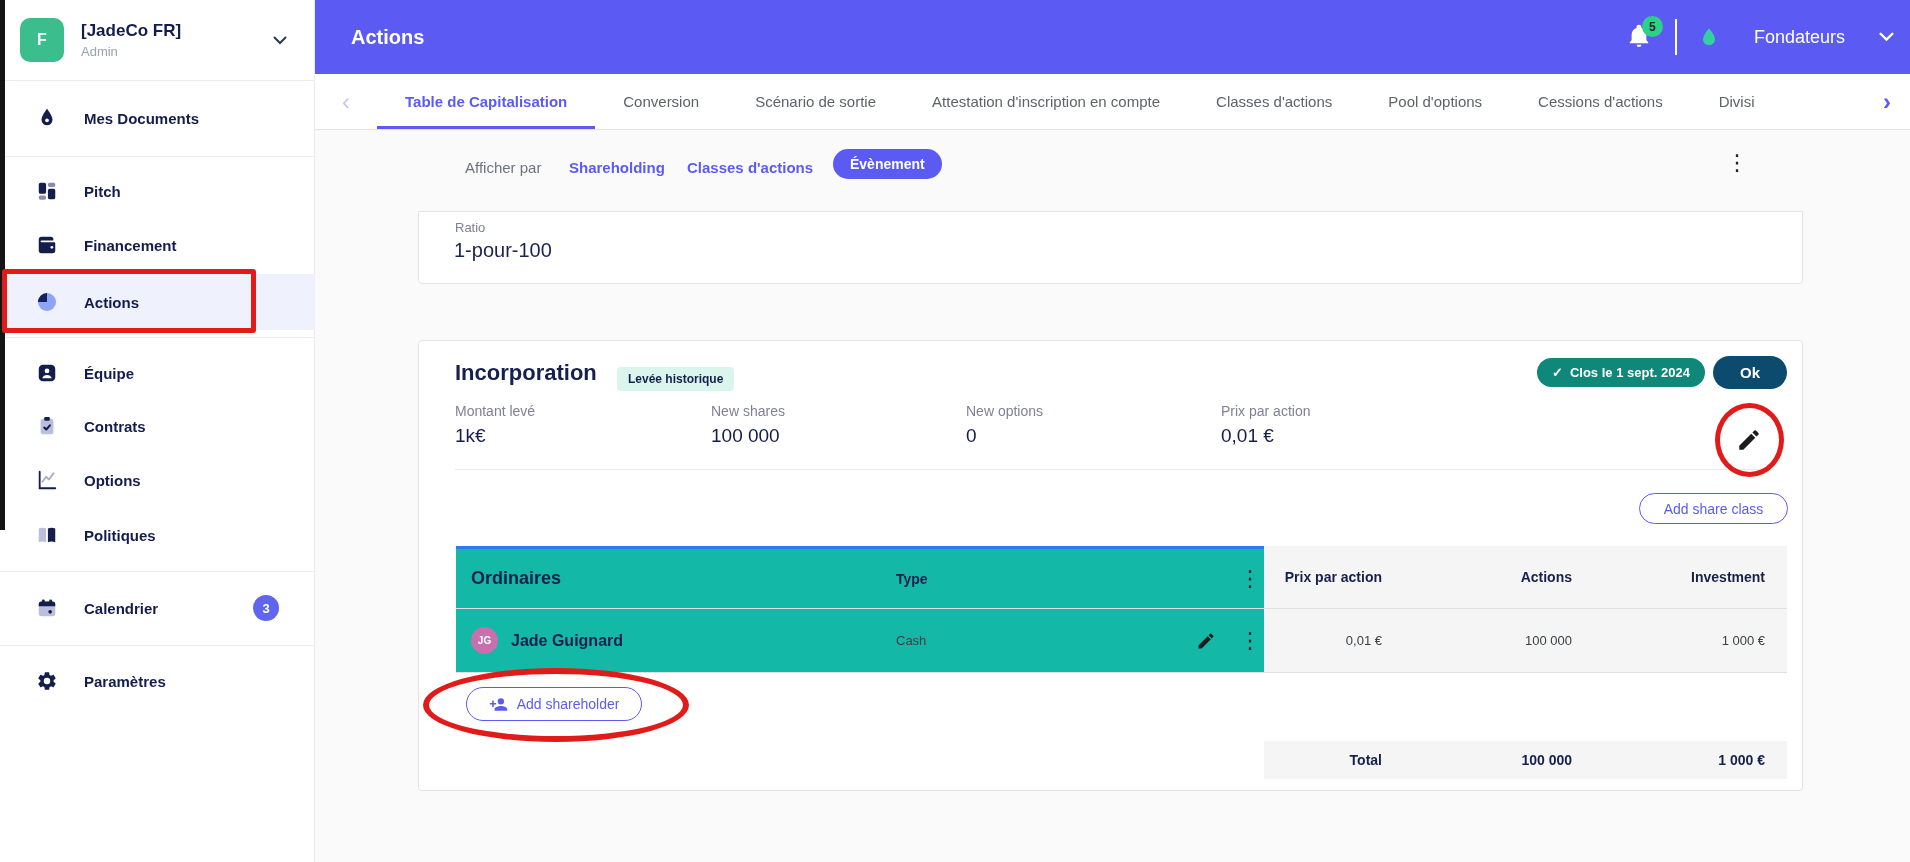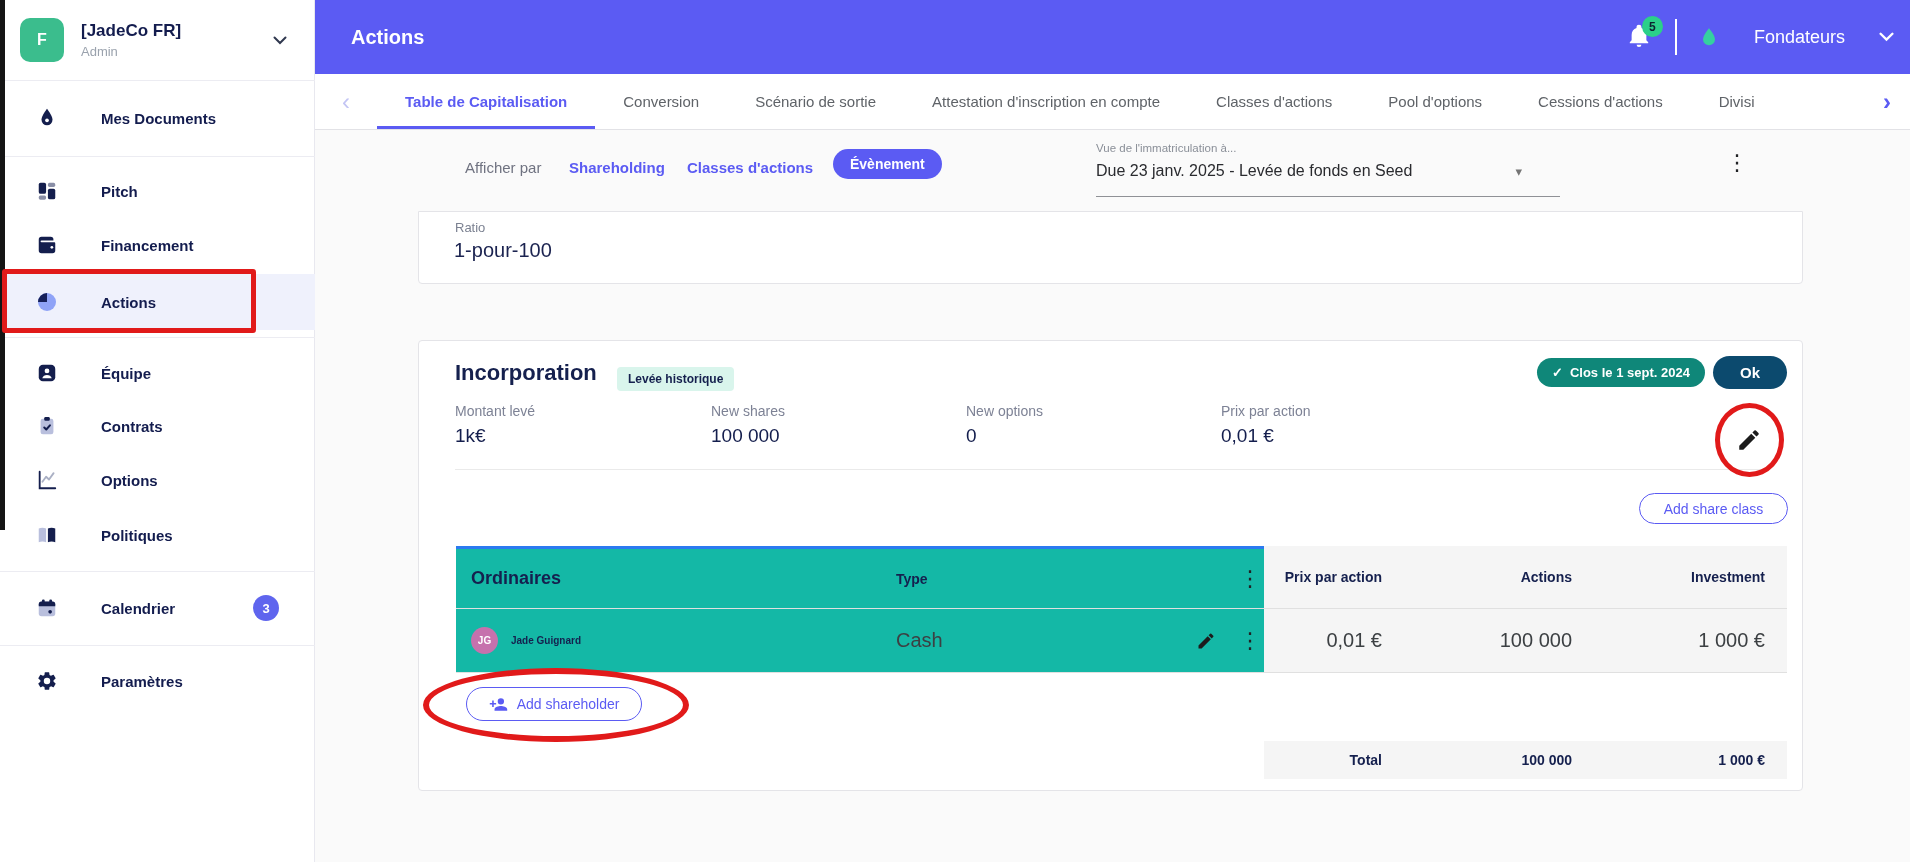--- a/index.html
+++ b/index.html
@@ -15,21 +15,21 @@
              border-right:1px solid #e8e8ef; z-index:10; }
   .company { position:absolute; left:20px; top:14px; width:275px; height:52px; display:flex; align-items:center; cursor:pointer; }
   .company-avatar { width:44px; height:44px; border-radius:10px; background:#3bbd8d; color:#fff;
                     font-size:16px; font-weight:bold; display:flex; align-items:center; justify-content:center; }
   .company-texts { margin-left:17px; display:flex; flex-direction:column; gap:3px; }
   .company-name { font-size:17px; font-weight:bold; color:#131c4e; }
   .company-role { font-size:13px; color:#9aa2ad; }
   .company-chev { margin-left:auto; margin-right:8px; color:#30384f; }
   .sb-div { position:absolute; left:0; width:315px; height:1px; background:#ececf2; }
   .sb-item { position:absolute; left:0; width:315px; height:46px; display:flex; align-items:center;
-             padding-left:34px; cursor:pointer;gap:17px; }
+             padding-left:34px; cursor:pointer; }
   .sb-item .sb-ico { width:26px; height:26px; flex:0 0 26px; display:flex; align-items:center; justify-content:center; }
   .sb-item .sb-label { margin-left:24px; font-size:15px; font-weight:bold; color:#131c4e; }
   .sb-item.active { background:#eff1fc; height:56px; }
   .sb-badge { margin-left:auto; margin-right:36px; width:26px; height:26px; border-radius:50%;
               background:#5f65ee; color:#fff; font-size:13px; font-weight:bold;
               display:flex; align-items:center; justify-content:center; }
 
   
   .anno { position:absolute; border:5px solid #e11a1a; z-index:60; pointer-events:none; }
   .anno-rect-actions { left:2px; top:269px; width:254px; height:64px; border-radius:3px; }
@@ -111,22 +111,22 @@
   .c-type { width:280px; }
   .c-edit { width:60px; display:flex; align-items:center; justify-content:center; }
   .c-kebab { width:28px; display:flex; align-items:center; justify-content:center; }
   .c-price { width:140px; text-align:right; padding-right:22px; }
   .c-shares { width:190px; text-align:right; padding-right:22px; }
   .c-invest { width:193px; text-align:right; padding-right:22px; }
   .h-group { font-size:18px; font-weight:bold; color:#15204e; }
   .h-cell { font-size:14px; font-weight:bold; color:#15204e; }
   .row-avatar { width:27px; height:27px; border-radius:50%; background:#c671ad; color:#fff; font-size:10px;
                 font-weight:bold; display:flex; align-items:center; justify-content:center; }
-  .row-name { margin-left:13px; font-size:10px; font-weight:bold; color:#15204e; }
-  .cell-txt { font-size:20px; color:#3c4043; }
+  .row-name { margin-left:13px; font-size:16px; font-weight:bold; color:#15204e; }
+  .cell-txt { font-size:13px; color:#3c4043; }
   .icon-btn { background:none; border:none; cursor:pointer; display:flex; align-items:center; justify-content:center; }
   .total-row { position:absolute; left:845px; top:400px; width:523px; height:38px; background:#f5f5f5;
                display:flex; align-items:center; }
   .t-bold { font-weight:bold; color:#15204e; font-size:14px; }
 </style>
 </head>
 <body>
 
 <div class="stage">
 
@@ -298,25 +298,20 @@
     <span class="tab">Pool d'options</span>
     <span class="tab">Cessions d'actions</span>
     <span class="tab">Divisi</span>
     <span class="tb-chev right">›</span>
   </div>
 
   <span class="f-label">Afficher par</span>
   <span class="f-link sh">Shareholding</span>
   <span class="f-link cl">Classes d'actions</span>
   <span class="f-pill">Évènement</span>
-  <div class="f-select">
-    <div class="f-select-label">Vue de l'immatriculation à...</div>
-    <div class="f-select-value">Due 23 janv. 2025 - Levée de fonds en Seed</div>
-    <span class="f-select-arrow">▾</span>
-  </div>
   <span class="kebab f-kebab">⋮</span>
 
   <section class="ratio-card">
     <span class="ratio-label">Ratio</span>
     <span class="ratio-value">1-pour-100</span>
   </section>
 
   <section class="inc-card">
     <span class="inc-title">Incorporation</span>
     <span class="inc-chip">Levée historique</span>

